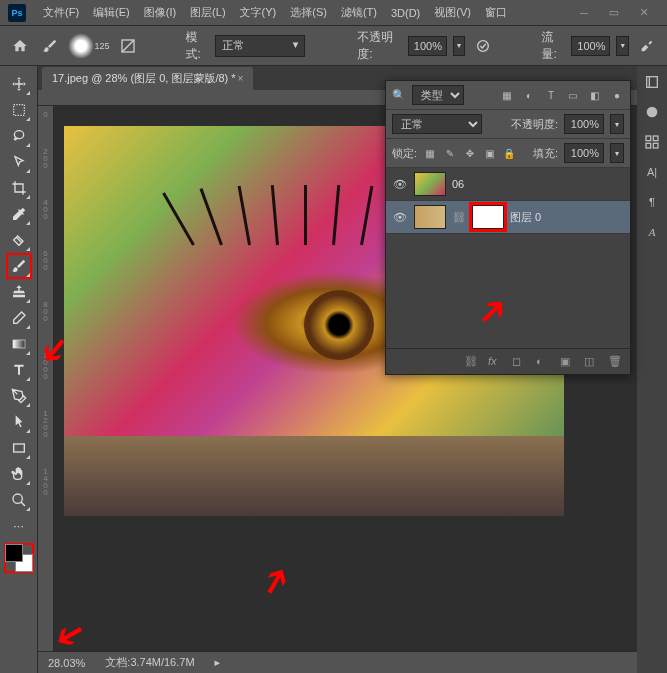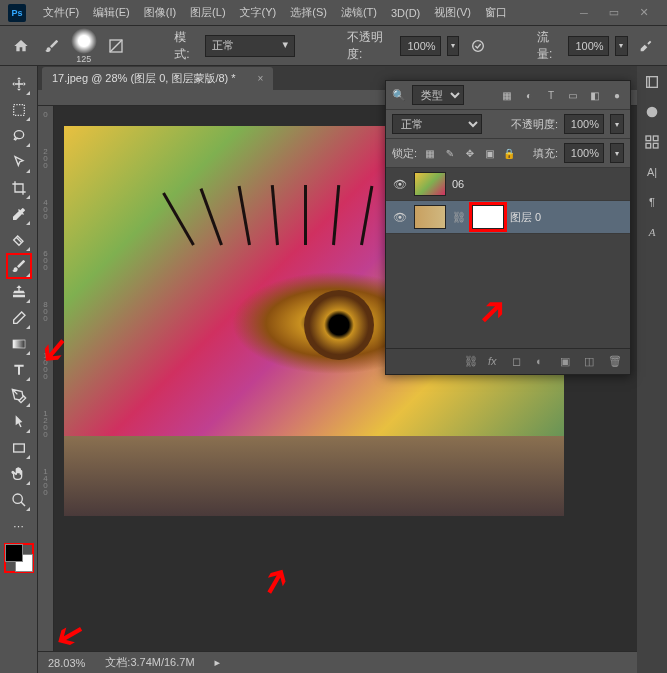--- a/index.html
+++ b/index.html
@@ -5,38 +5,38 @@
 * { margin: 0; padding: 0; box-sizing: border-box; font-family: "Microsoft YaHei", sans-serif; }
 body { background: #535353; width: 667px; height: 673px; overflow: hidden; color: #ccc; font-size: 11px; }
 .app { display: flex; flex-direction: column; height: 100%; }
 .menubar { background: #535353; height: 26px; display: flex; align-items: center; padding: 0 8px; border-bottom: 1px solid #2a2a2a; }
 .menubar .ps-icon { width: 18px; height: 18px; background: #001e36; color: #31a8ff; font-size: 9px; font-weight: bold; display: flex; align-items: center; justify-content: center; margin-right: 10px; border-radius: 2px; }
 .menubar .menu-item { padding: 0 7px; cursor: pointer; }
 .menubar .spacer { flex: 1; }
 .win-btn { width: 30px; height: 20px; display: flex; align-items: center; justify-content: center; cursor: pointer; color: #999; }
 .toolbar { background: #535353; height: 40px; display: flex; align-items: center; padding: 0 8px; gap: 6px; border-bottom: 1px solid #2a2a2a; }
 .tb-btn { width: 28px; height: 28px; display: flex; align-items: center; justify-content: center; cursor: pointer; }
-.brush-preview { display: flex; flex-direction: column; align-items: center; text-align: right; }
+.brush-preview { display: flex; align-items: center; text-align: right; }
 .brush-dot { width: 26px; height: 26px; background: radial-gradient(circle, #fff 0%, #fff 30%, transparent 70%); border-radius: 50%; }
 .brush-size { font-size: 9px; color: #ccc; }
 .toolbar-label { font-size: 12px; color: #ccc; margin-left: 40px; }
 .toolbar-select { background: #3a3a3a; border: 1px solid #222; color: #ccc; padding: 2px 6px; height: 22px; min-width: 90px; }
 .toolbar-num { background: #3a3a3a; border: 1px solid #222; color: #ccc; padding: 1px 4px; width: 44px; height: 20px; display: inline-flex; align-items: center; justify-content: flex-end; font-size: 11px; }
 .arrow-dn { width: 14px; height: 20px; background: #3a3a3a; border: 1px solid #222; display: inline-flex; align-items: center; justify-content: center; font-size: 8px; color: #ccc; }
 .main { flex: 1; display: flex; background: #2e2e2e; }
 .left-tools { width: 38px; background: #535353; display: flex; flex-direction: column; align-items: center; padding-top: 6px; gap: 2px; border-right: 1px solid #2a2a2a; }
 .tool { width: 24px; height: 24px; display: flex; align-items: center; justify-content: center; cursor: pointer; position: relative; color: #ddd; }
 .tool-highlight { outline: 2px solid #ff0000; outline-offset: -1px; }
 .tool .corner { position: absolute; bottom: 1px; right: 1px; width: 0; height: 0; border-right: 4px solid #ccc; border-top: 4px solid transparent; }
 .color-swatches { margin-top: 4px; width: 28px; height: 28px; position: relative; }
 .color-swatches .fg { position: absolute; top: 0; left: 0; width: 18px; height: 18px; background: #000; border: 1px solid #888; }
 .color-swatches .bg { position: absolute; bottom: 0; right: 0; width: 18px; height: 18px; background: #fff; border: 1px solid #888; }
 .canvas-area { flex: 1; display: flex; flex-direction: column; position: relative; background: #2e2e2e; }
 .doc-tabs { background: #3a3a3a; height: 24px; display: flex; align-items: flex-end; padding-left: 4px; }
-.doc-tab { background: #535353; color: #ddd; padding: 4px 10px; font-size: 11px; border-top-left-radius: 3px; border-top-right-radius: 3px; display: flex; align-items: center; gap: 22px; }
+.doc-tab { background: #535353; color: #ddd; padding: 4px 10px; font-size: 11px; border-top-left-radius: 3px; border-top-right-radius: 3px; display: flex; align-items: center; gap: 2px; }
 .doc-tab .close-x { color: #aaa; font-size: 10px; cursor: pointer; }
 .ruler-h { height: 16px; background: #535353; border-bottom: 1px solid #2a2a2a; }
 .canvas-wrap { flex: 1; display: flex; }
 .ruler-v { width: 16px; background: #535353; border-right: 1px solid #2a2a2a; display: flex; flex-direction: column; align-items: center; padding-top: 4px; }
 .ruler-v span { font-size: 8px; color: #888; writing-mode: vertical-rl; text-orientation: upright; letter-spacing: -2px; margin-bottom: 30px; }
 .canvas { flex: 1; background: #2e2e2e; display: flex; align-items: flex-start; justify-content: flex-start; padding: 20px 10px; position: relative; }
 .image-placeholder { width: 500px; height: 390px; background: linear-gradient(135deg, #e8c040 0%, #7fb050 20%, #d03060 40%, #c04090 50%, #e8c040 70%, #308060 100%); position: relative; overflow: hidden; }
 .eye-shape { position: absolute; top: 35%; left: 30%; width: 240px; height: 120px; background: radial-gradient(ellipse, #2a1810 10%, #c89020 20%, #8a5010 40%, transparent 60%); border-radius: 50%; }
 .eye-center { position: absolute; top: 42%; left: 48%; width: 70px; height: 70px; background: radial-gradient(circle, #000 20%, #c89020 30%, #5a3010 60%); border-radius: 50%; }
 .lashes { position: absolute; top: 15%; left: 20%; width: 280px; height: 80px; }

